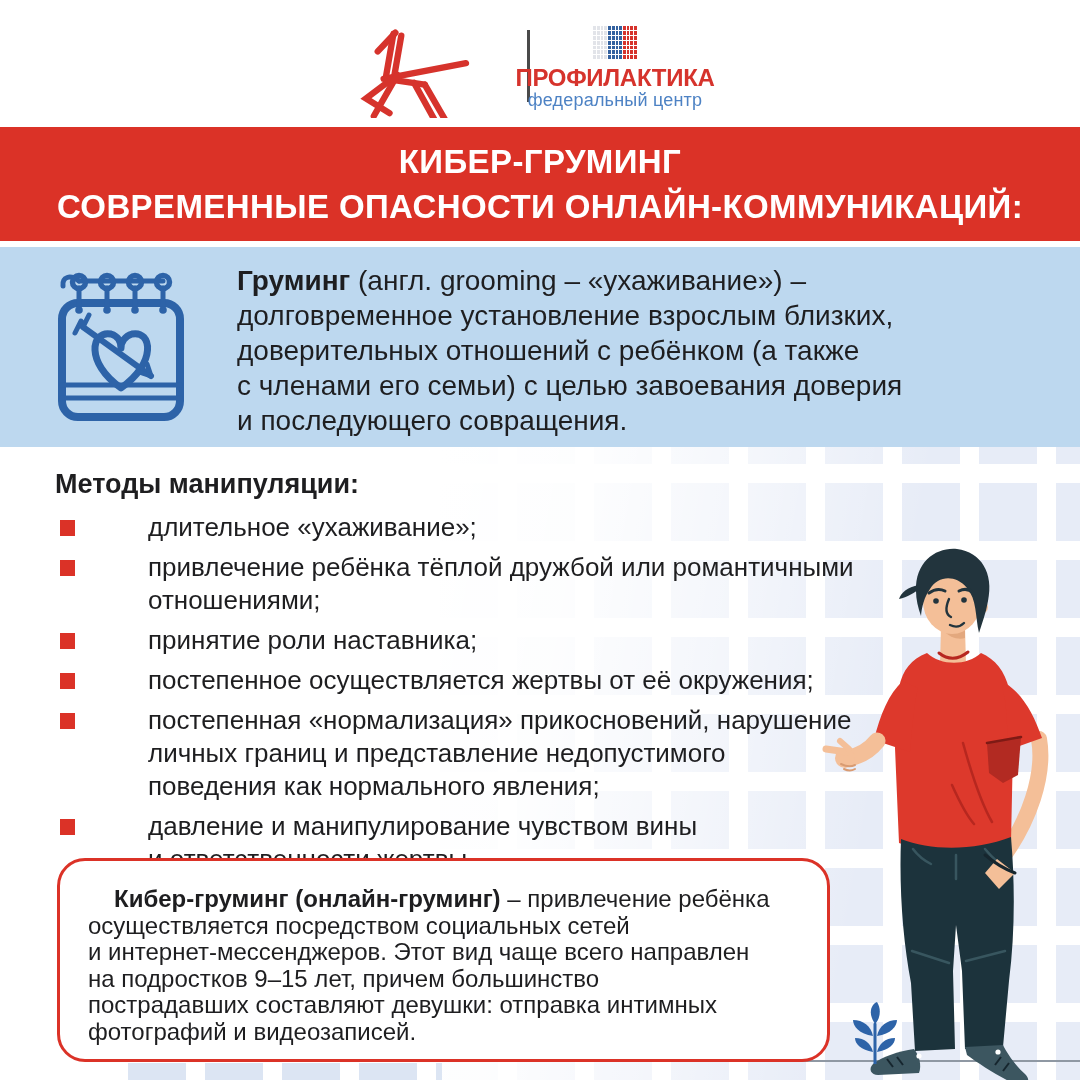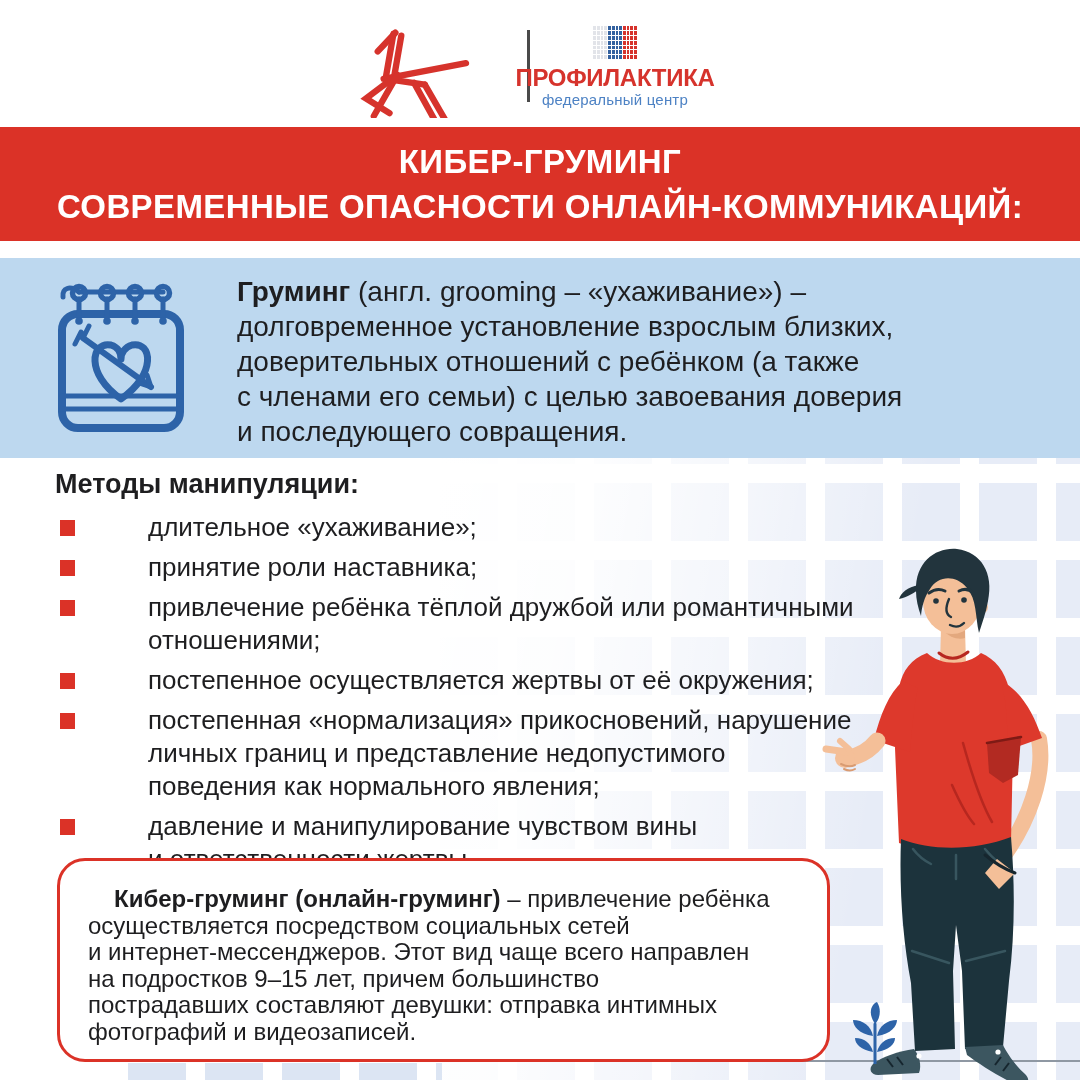--- a/index.html
+++ b/index.html
@@ -34,31 +34,31 @@
   }
 
   
   .header{position:absolute;left:0;top:0;width:100%;height:127px;background:#fff;z-index:2;}
   .chair-logo{position:absolute;left:356px;top:20px;width:118px;height:98px;}
   .header-divider{position:absolute;left:527px;top:30px;width:3px;height:72px;background:#4a4a4a;}
   .brand{position:absolute;left:505px;top:26px;width:220px;text-align:center;}
   .brand-grid{display:grid;grid-template-columns:repeat(12,2.7px);grid-auto-rows:3.9px;gap:1px;width:max-content;margin:0 auto 6px auto;}
   .brand-grid i{display:block;}
   .brand-name{font-size:24px;font-weight:bold;letter-spacing:-0.3px;color:var(--logo-red);line-height:26px;}
-  .brand-subtitle{font-size:15px;color:var(--subtitle-blue);line-height:18px;letter-spacing:.2px;}
+  .brand-subtitle{font-size:18px;color:var(--subtitle-blue);line-height:18px;letter-spacing:.2px;}
 
   
   .banner{
     position:absolute;left:0;top:127px;width:100%;height:114px;background:var(--brand-red);z-index:2;
     display:flex;flex-direction:column;justify-content:center;align-items:center;
   }
   .banner div{color:#fff;font-weight:bold;font-size:33px;line-height:45px;letter-spacing:.4px;text-align:center;}
 
   
-  .definition{position:absolute;left:0;top:258px;width:100%;height:200px;background:var(--light-blue-panel);z-index:2;}
+  .definition{position:absolute;left:0;top:247px;width:100%;height:200px;background:var(--light-blue-panel);z-index:2;}
   .notebook-icon{position:absolute;left:55px;top:24px;width:132px;height:152px;}
   .definition-text{position:absolute;left:237px;top:16px;width:790px;font-size:28px;line-height:35px;}
   .definition-text b{font-weight:bold;}
   .pre{white-space:pre-line;}
 
   
   .methods{position:absolute;left:55px;top:468px;width:830px;z-index:2;}
   .methods h2{font-size:27px;font-weight:bold;line-height:32px;margin-bottom:11px;}
   .methods ul{list-style:none;display:flex;flex-direction:column;gap:7px;}
   .methods li{display:flex;align-items:flex-start;gap:48px;}
@@ -228,26 +228,26 @@
 
   <section class="methods">
     <h2>Методы манипуляции:</h2>
     <ul>
         <li>
           <span class="bullet-sq"></span>
           <span class="bullet-txt">длительное «ухаживание»;</span>
         </li>
         <li>
           <span class="bullet-sq"></span>
-          <span class="bullet-txt">принятие роли наставника;</span>
-        </li>
-        <li>
-          <span class="bullet-sq"></span>
           <span class="bullet-txt">привлечение ребёнка тёплой дружбой или романтичными
 отношениями;</span>
+        </li>
+        <li>
+          <span class="bullet-sq"></span>
+          <span class="bullet-txt">принятие роли наставника;</span>
         </li>
         <li>
           <span class="bullet-sq"></span>
           <span class="bullet-txt">постепенное осуществляется жертвы от её окружения;</span>
         </li>
         <li>
           <span class="bullet-sq"></span>
           <span class="bullet-txt">постепенная «нормализация» прикосновений, нарушение
 личных границ и представление недопустимого
 поведения как нормального явления;</span>

